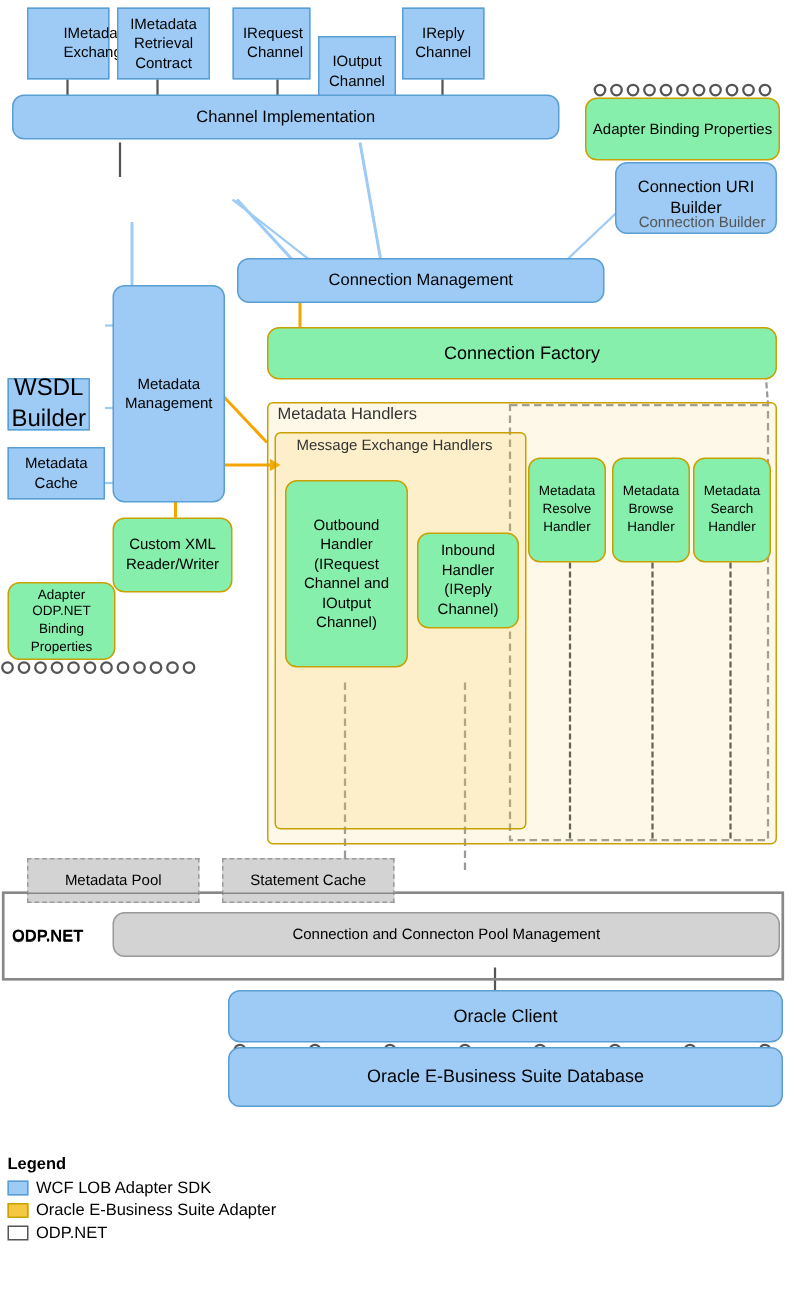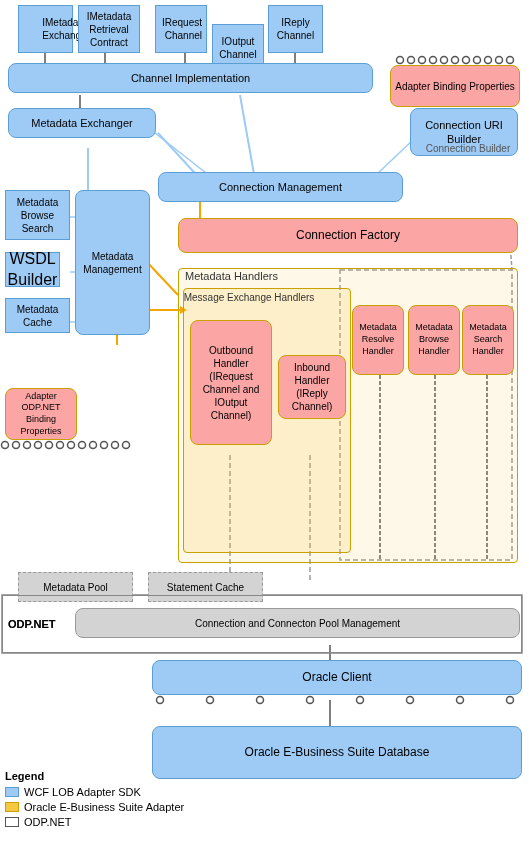--- a/index.html
+++ b/index.html
@@ -25,21 +25,21 @@
       justify-content: center;
       text-align: center;
       padding: 4px;
       line-height: 1.3;
     }
     .blue {
       background: #9ecbf5;
       border-color: #5a9fd4;
     }
     .yellow {
-      background: #fca5a5;
+      background: #86efac;
       border-color: #c8a000;
     }
     .gray {
       background: #d3d3d3;
       border-color: #999;
     }
     .rounded {
       border-radius: 8px;
     }
     .legend-item {
@@ -204,35 +204,29 @@
   </div>
 
   <div class="box yellow rounded" style="left:390px;top:65px;width:130px;height:42px;font-size:10px;">
     <span>Adapter Binding Properties</span>
   </div>
 
   <div class="box blue rounded" style="left:8px;top:63px;width:365px;height:30px;font-size:11px;">
     <span>Channel Implementation</span>
   </div>
 
-  <div class="box blue rounded" style="left:8px;top:108px;width:148px;height:30px;font-size:11px;">
-    <span>Metadata Exchanger</span>
-  </div>
 
   <div class="box blue rounded" style="left:410px;top:108px;width:108px;height:48px;font-size:11px;text-align:center;">
     <span>Connection URI Builder</span>
   </div>
 
   <div class="box blue rounded" style="left:158px;top:172px;width:245px;height:30px;font-size:11px;">
     <span>Connection Management</span>
   </div>
 
-  <div class="box blue" style="left:5px;top:190px;width:65px;height:50px;font-size:10px;">
-    <span>Metadata Browse Search</span>
-  </div>
 
   <div class="box blue rounded" style="left:75px;top:190px;width:75px;height:145px;font-size:10px;">
     <span>Metadata Management</span>
   </div>
 
   <div class="box yellow rounded" style="left:178px;top:218px;width:340px;height:35px;font-size:12px;">
     <span>Connection Factory</span>
   </div>
 
   <div class="box blue" style="left:5px;top:252px;width:55px;height:35px;font-size:16px;">
@@ -242,21 +236,21 @@
   <div class="box blue" style="left:5px;top:298px;width:65px;height:35px;font-size:10px;">
     <span>Metadata Cache</span>
   </div>
 
   <div class="box" style="left:178px;top:268px;width:340px;height:295px;background:rgba(245,200,66,0.12);border:1.5px solid #c8a000;border-radius:4px;">
   </div>
   <div style="position:absolute;left:185px;top:270px;font-size:11px;color:#333;">Metadata Handlers</div>
 
   <div class="box" style="left:183px;top:288px;width:168px;height:265px;background:rgba(245,200,66,0.18);border:1.5px solid #c8a000;border-radius:4px;">
   </div>
-  <div style="position:absolute;left:174px;top:292px;font-size:10px;color:#333;text-align:center;width:150px;">Message Exchange Handlers</div>
+  <div style="position:absolute;left:188px;top:292px;font-size:10px;color:#333;text-align:center;width:150px;">Message Exchange Handlers</div>
 
   <div class="box yellow rounded" style="left:190px;top:320px;width:82px;height:125px;font-size:10px;">
     <span>Outbound Handler (IRequest Channel and IOutput Channel)</span>
   </div>
 
   <div class="box yellow rounded" style="left:278px;top:355px;width:68px;height:64px;font-size:10px;">
     <span>Inbound Handler (IReply Channel)</span>
   </div>
 
   <div class="box yellow rounded" style="left:352px;top:305px;width:52px;height:70px;font-size:9px;text-align:center;">
@@ -264,20 +258,23 @@
   </div>
 
   <div class="box yellow rounded" style="left:408px;top:305px;width:52px;height:70px;font-size:9px;">
     <span>Metadata Browse Handler</span>
   </div>
 
   <div class="box yellow rounded" style="left:462px;top:305px;width:52px;height:70px;font-size:9px;">
     <span>Metadata Search Handler</span>
   </div>
 
+  <div class="box yellow rounded" style="left:75px;top:345px;width:80px;height:50px;font-size:10px;">
+    <span>Custom XML Reader/Writer</span>
+  </div>
 
   <div class="box yellow rounded" style="left:5px;top:388px;width:72px;height:52px;font-size:9px;">
     <span>Adapter ODP.NET Binding Properties</span>
   </div>
 
   <div class="box gray" style="left:18px;top:572px;width:115px;height:30px;border-style:dashed;font-size:10px;">
     <span>Metadata Pool</span>
   </div>
 
   <div class="box gray" style="left:148px;top:572px;width:115px;height:30px;border-style:dashed;font-size:10px;">
@@ -291,21 +288,21 @@
   </div>
 
   <div class="box gray rounded" style="left:75px;top:608px;width:445px;height:30px;font-size:10px;">
     <span>Connection and Connecton Pool Management</span>
   </div>
 
   <div class="box blue rounded" style="left:152px;top:660px;width:370px;height:35px;font-size:12px;">
     <span>Oracle Client</span>
   </div>
 
-  <div class="box blue rounded" style="left:152px;top:726px;width:370px;height:53px;font-size:12px;">
+  <div class="box blue rounded" style="left:152px;top:698px;width:370px;height:40px;font-size:12px;">
     <span>Oracle E-Business Suite Database</span>
   </div>
 
   <div style="position:absolute;left:5px;top:770px;">
     <div style="font-size:11px;font-weight:bold;margin-bottom:4px;">Legend</div>
     <div class="legend-item">
       <div class="legend-box" style="background:#9ecbf5;border-color:#5a9fd4;"></div>
       <span>WCF LOB Adapter SDK</span>
     </div>
     <div class="legend-item">

